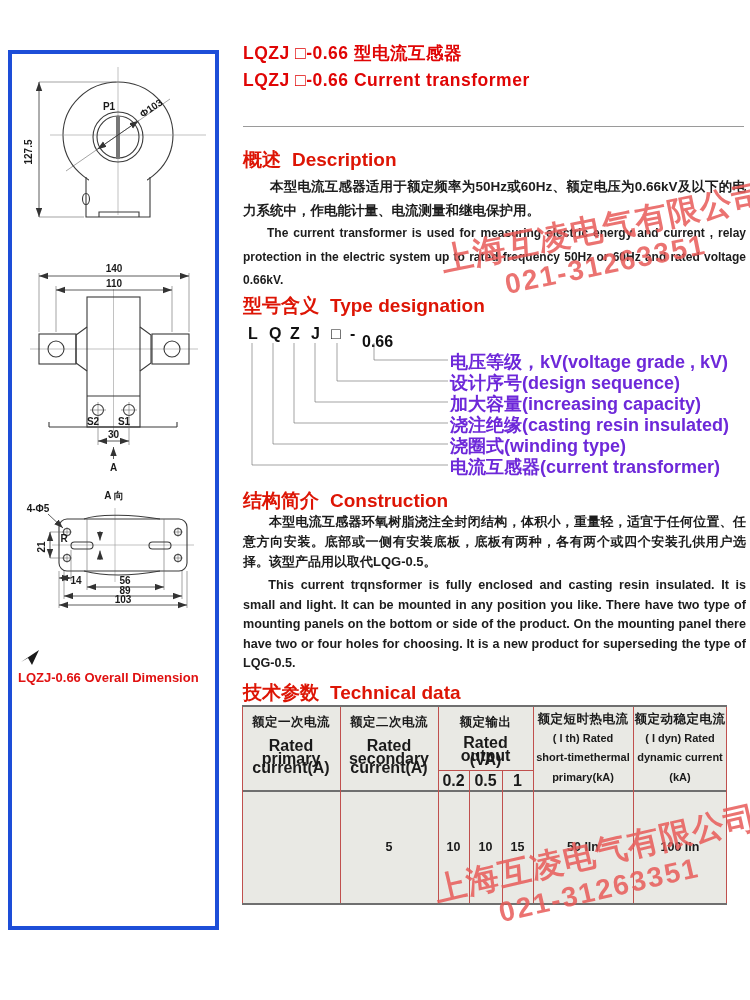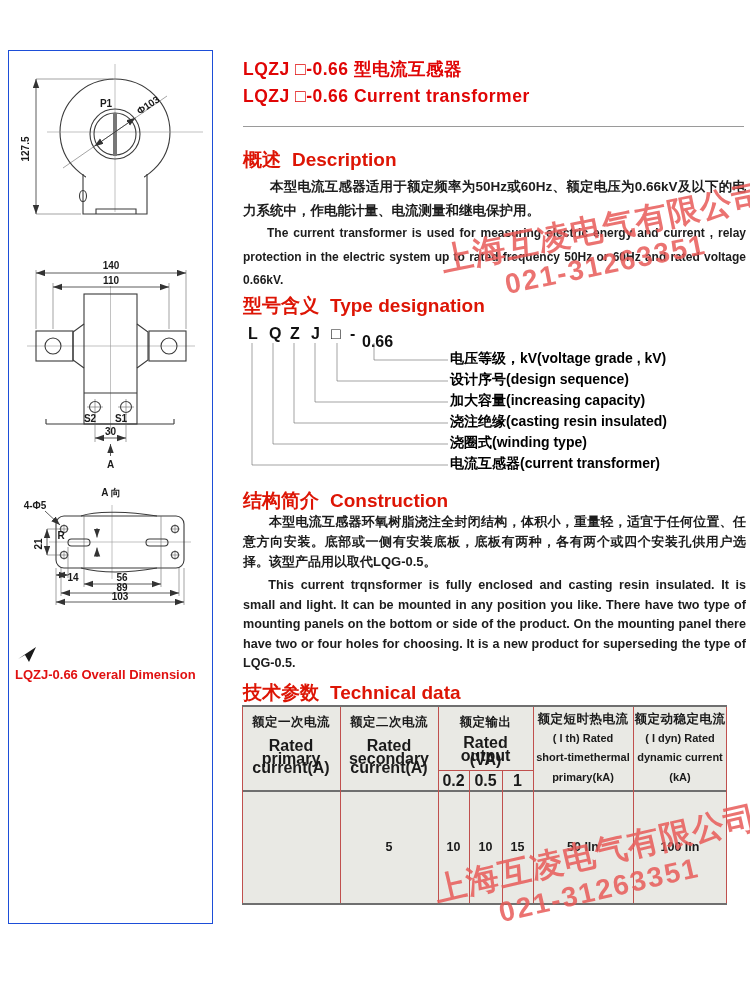--- a/index.html
+++ b/index.html
@@ -3,42 +3,42 @@
 <meta charset="utf-8">
 <style>
   html,body{margin:0;padding:0;}
   body{
     width:750px;height:1000px;position:relative;overflow:hidden;background:#ffffff;
     font-family:"Liberation Sans","DejaVu Sans",sans-serif;color:#1a1a1a;
   }
   .abs{position:absolute;}
 
   
-  .panel{left:8px;top:50px;width:203px;height:872px;border:1px solid #1d4ed8;background:#fff;}
+  .panel{left:8px;top:50px;width:203px;height:872px;border:4px solid #1d4ed8;background:#fff;}
   .panel svg{position:absolute;left:0;}
   .ln{fill:none;stroke:#3a3a3a;stroke-width:1.1;}
   .thin{fill:none;stroke:#666;stroke-width:0.6;}
   .cl{fill:none;stroke:#999;stroke-width:0.6;}
   .dim{fill:none;stroke:#333;stroke-width:0.8;}
   svg text{font-family:"Liberation Sans","DejaVu Sans",sans-serif;font-weight:bold;fill:#1a1a1a;font-size:10px;text-anchor:middle;}
   .caption{left:6px;top:616px;width:194px;color:#e01111;font-size:13px;font-weight:bold;}
 
   
-  .title{left:243px;top:56px;color:#e00505;font-size:17.5px;font-weight:bold;line-height:27px;letter-spacing:0.5px;}
+  .title{left:243px;top:40px;color:#e00505;font-size:17.5px;font-weight:bold;line-height:27px;letter-spacing:0.5px;}
   .divider{left:243px;top:126px;width:501px;height:1px;background:#9a9a9a;}
   .sec-head{color:#dd1505;font-size:19px;font-weight:bold;white-space:nowrap;}
   .sec-head .en{margin-left:11px;}
   .para{width:503px;font-weight:600;color:#1c1c1c;text-indent:2em;text-align:justify;}
   .para.en{font-weight:bold;}
   .zh13{font-size:13.5px;line-height:23.5px;}
   .en13{font-size:12px;line-height:23.5px;}
   .zh12{font-size:13px;line-height:20px;}
   .en12{font-size:12.6px;line-height:19.5px;}
   .code-letter{position:absolute;top:325px;font-size:16px;font-weight:bold;color:#111;}
-  .type-label{position:absolute;left:450px;width:295px;height:20px;font-size:14px;font-weight:bold;color:#000000;white-space:nowrap;}
+  .type-label{position:absolute;left:450px;width:295px;height:20px;font-size:18px;font-weight:bold;color:#6d28d9;white-space:nowrap;}
 
   
   .ttable{left:242px;top:705px;width:485px;height:200px;background:#e9e9e4;}
   .hline{position:absolute;left:0;width:485px;background:#6f6f6f;height:2px;}
   .vline{position:absolute;width:1px;top:2px;height:196px;background:#c0504d;}
   .vline.sub{top:65px;height:133px;}
   .subhr{position:absolute;left:196px;width:95px;top:65px;height:1px;background:#c0504d;}
   .tcell{position:absolute;text-align:center;font-weight:bold;color:#1a1a1a;font-size:16px;line-height:13px;}
   .tcell.zh{font-size:12.5px;letter-spacing:0.5px;}
   .tcell.sm{font-size:11px;}

